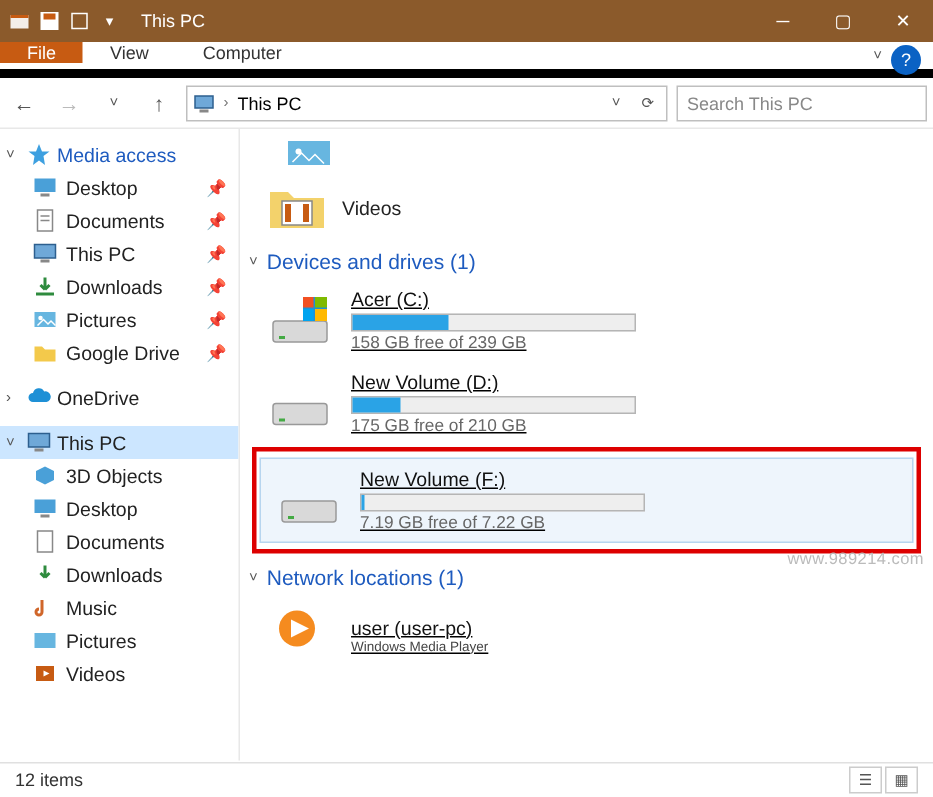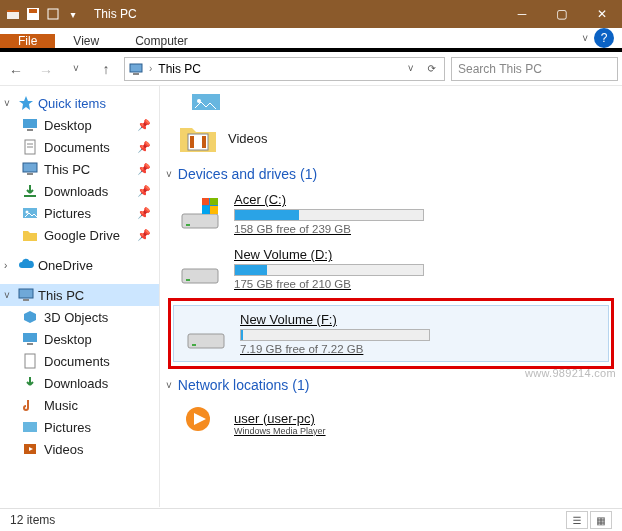--- a/index.html
+++ b/index.html
@@ -5,21 +5,21 @@
     * { box-sizing: border-box; margin: 0; padding: 0; font-family: "Segoe UI", Tahoma, sans-serif; }
     body { width: 622px; height: 531px; overflow: hidden; background: #fff; position: relative; }
 
     .titlebar { height: 28px; background: #8b5a2b; display: flex; align-items: center; color: #fff; font-size: 12px; }
     .titlebar .sys-icons { display: flex; gap: 2px; padding: 0 4px; }
     .sys-icons span { width: 18px; height: 18px; display: inline-flex; align-items: center; justify-content: center; }
     .titlebar .title { padding-left: 8px; flex: 1; }
     .titlebar .winbtns { display: flex; }
     .titlebar .winbtns div { width: 40px; height: 28px; display: flex; align-items: center; justify-content: center; color: #fff; font-size: 12px; }
 
-    .ribbon { height: 24px; border-bottom: 4px solid #000000; display: flex; align-items: flex-end; font-size: 12px; }
+    .ribbon { height: 24px; border-bottom: 6px solid #000000; display: flex; align-items: flex-start; font-size: 12px; }
     .ribbon .file { background: #c75b12; color: #fff; padding: 0 18px; display: flex; align-items: center; }
     .ribbon .tab { padding: 0 18px; color: #333; display:flex; align-items:center; }
     .ribbon .spacer { flex: 1; }
     .ribbon .help { width: 20px; height: 20px; border-radius: 50%; background: #0b62c4; color: #fff; text-align: center; line-height: 20px; font-size: 12px; margin: 2px 8px 0 0; }
 
     .navbar { height: 34px; border-bottom: 1px solid #e8e8e8; display: flex; align-items: center; padding: 0 4px; gap: 6px; }
     .navbar .nav-btn { width: 24px; height: 24px; display:flex; align-items:center; justify-content:center; color:#555; font-size:14px; }
     .addrbar { flex: 1; height: 24px; border: 1px solid #bfbfbf; display: flex; align-items: center; font-size: 12px; padding: 0 4px; gap: 6px; }
     .addrbar .pcicn { width: 14px; height: 14px; display:inline-block; }
     .addrbar .sep { color:#777; font-size:10px; }
@@ -136,21 +136,21 @@
 
 <div class="body">
   <div class="sidebar">
     <div class="sb-header">
       <span class="caret">˅</span>
       <span class="icon">
           <svg width="16" height="16">
             <polygon points="8,1 10,6 15,6 11,9 12,15 8,12 4,15 5,9 1,6 6,6" fill="#3ea0e0"></polygon>
           </svg>
         </span>
-      <span class="lbl" style="color:#1e5bbf;">Quick items</span>
+      <span class="lbl" style="color:#1e5bbf;">Media access</span>
     </div>
     <div class="sb-item">
         <span class="icon">
           <svg width="16" height="16">
             <rect x="1" y="2" width="14" height="9" fill="#4aa0d8"></rect>
             <rect x="5" y="12" width="6" height="2" fill="#888"></rect>
           </svg>
         </span>
         <span>Desktop</span>
         <span class="pin">📌</span>

